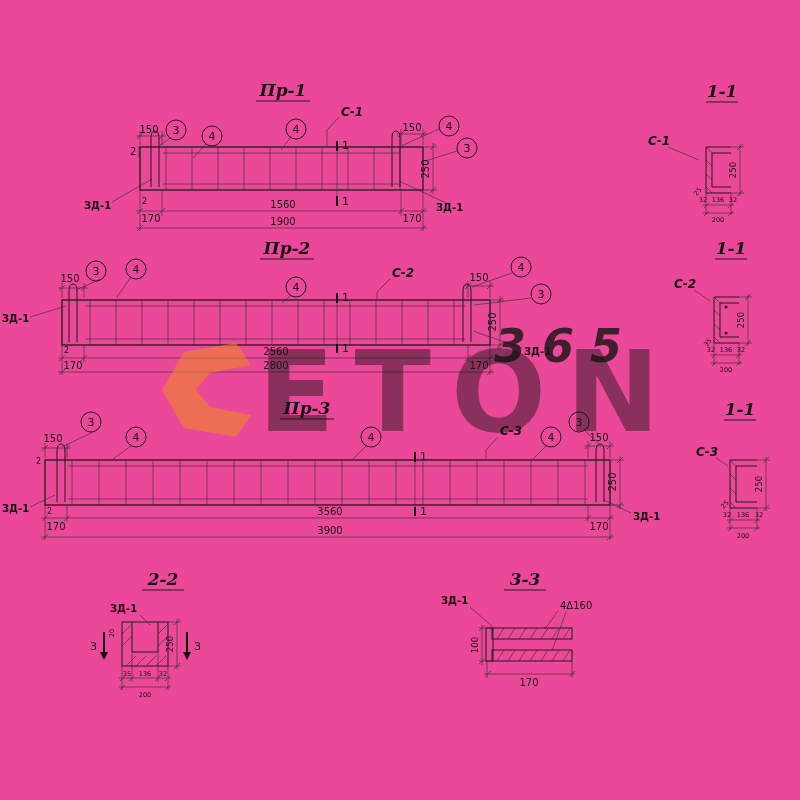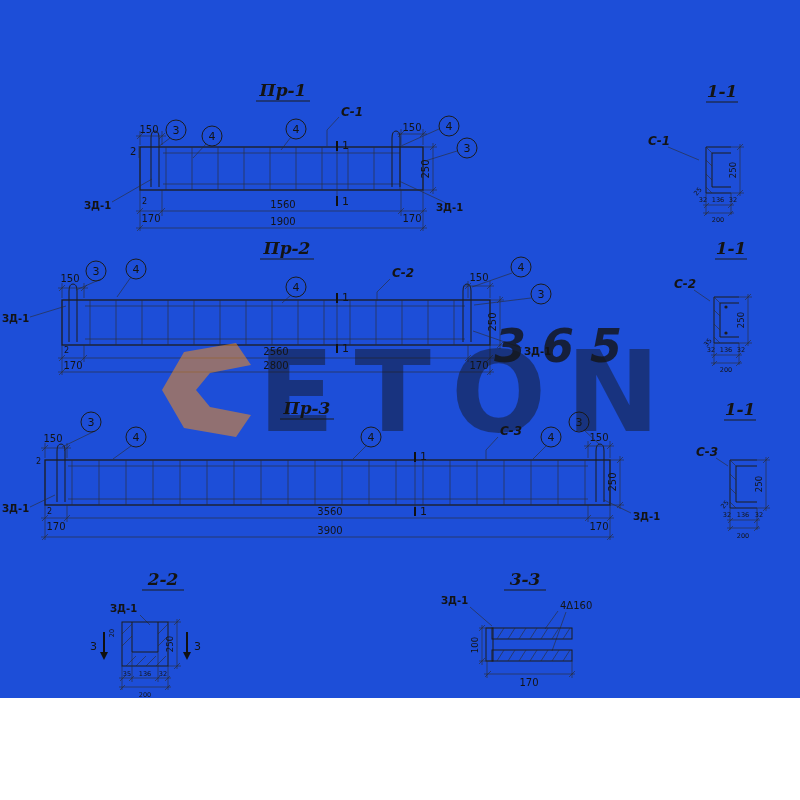--- a/index.html
+++ b/index.html
@@ -1,16 +1,16 @@
 <!DOCTYPE html>
 <html><head>
 <meta charset="utf-8">
 <style>
   html,body{margin:0;padding:0;background:#ffffff}
-  .page{position:relative;width:800px;height:698px;background:#1d4ed8;overflow:hidden}
+  .page{position:relative;width:800px;height:800px;background:#ec4899;overflow:hidden}
   svg{display:block}
   .ln{stroke:#1c1c1c;stroke-width:1.3;fill:none}
   .md{stroke:#1c1c1c;stroke-width:1;fill:none}
   .tn{stroke:#2b2b2b;stroke-width:.6;fill:none}
   .cut{stroke:#111;stroke-width:2;fill:none}
   text{font-family:"DejaVu Sans",sans-serif;fill:#141414}
   .dim{font-size:10px}
   .d8{font-size:8px}
   .d65{font-size:6.5px}
   .d85{font-size:8.5px}

